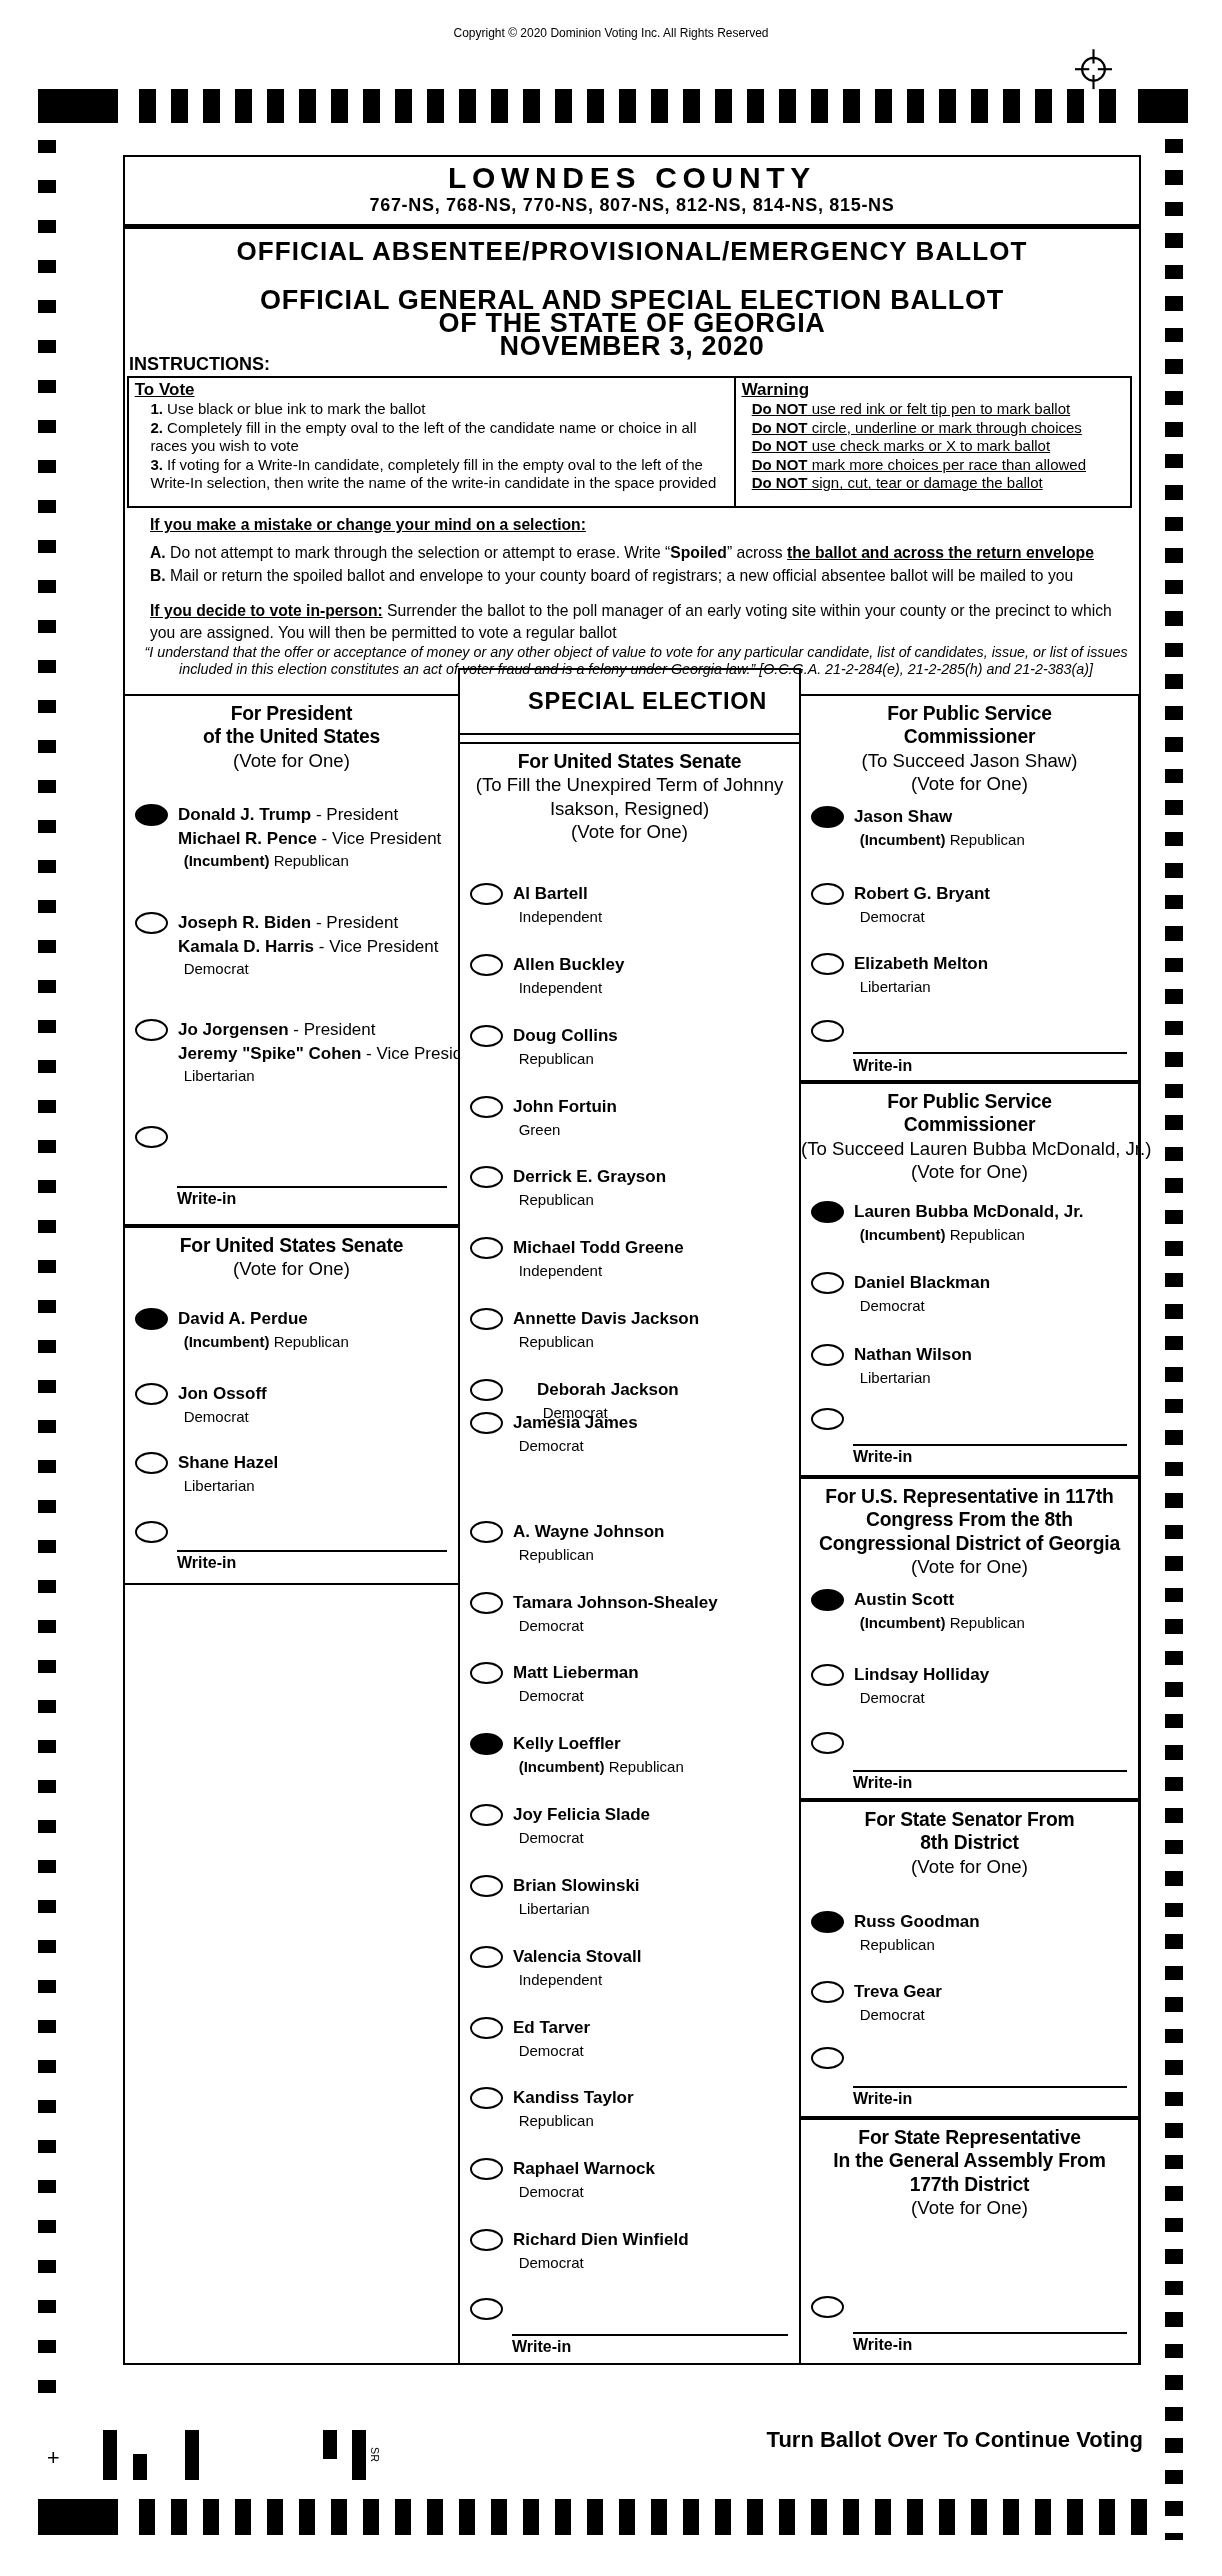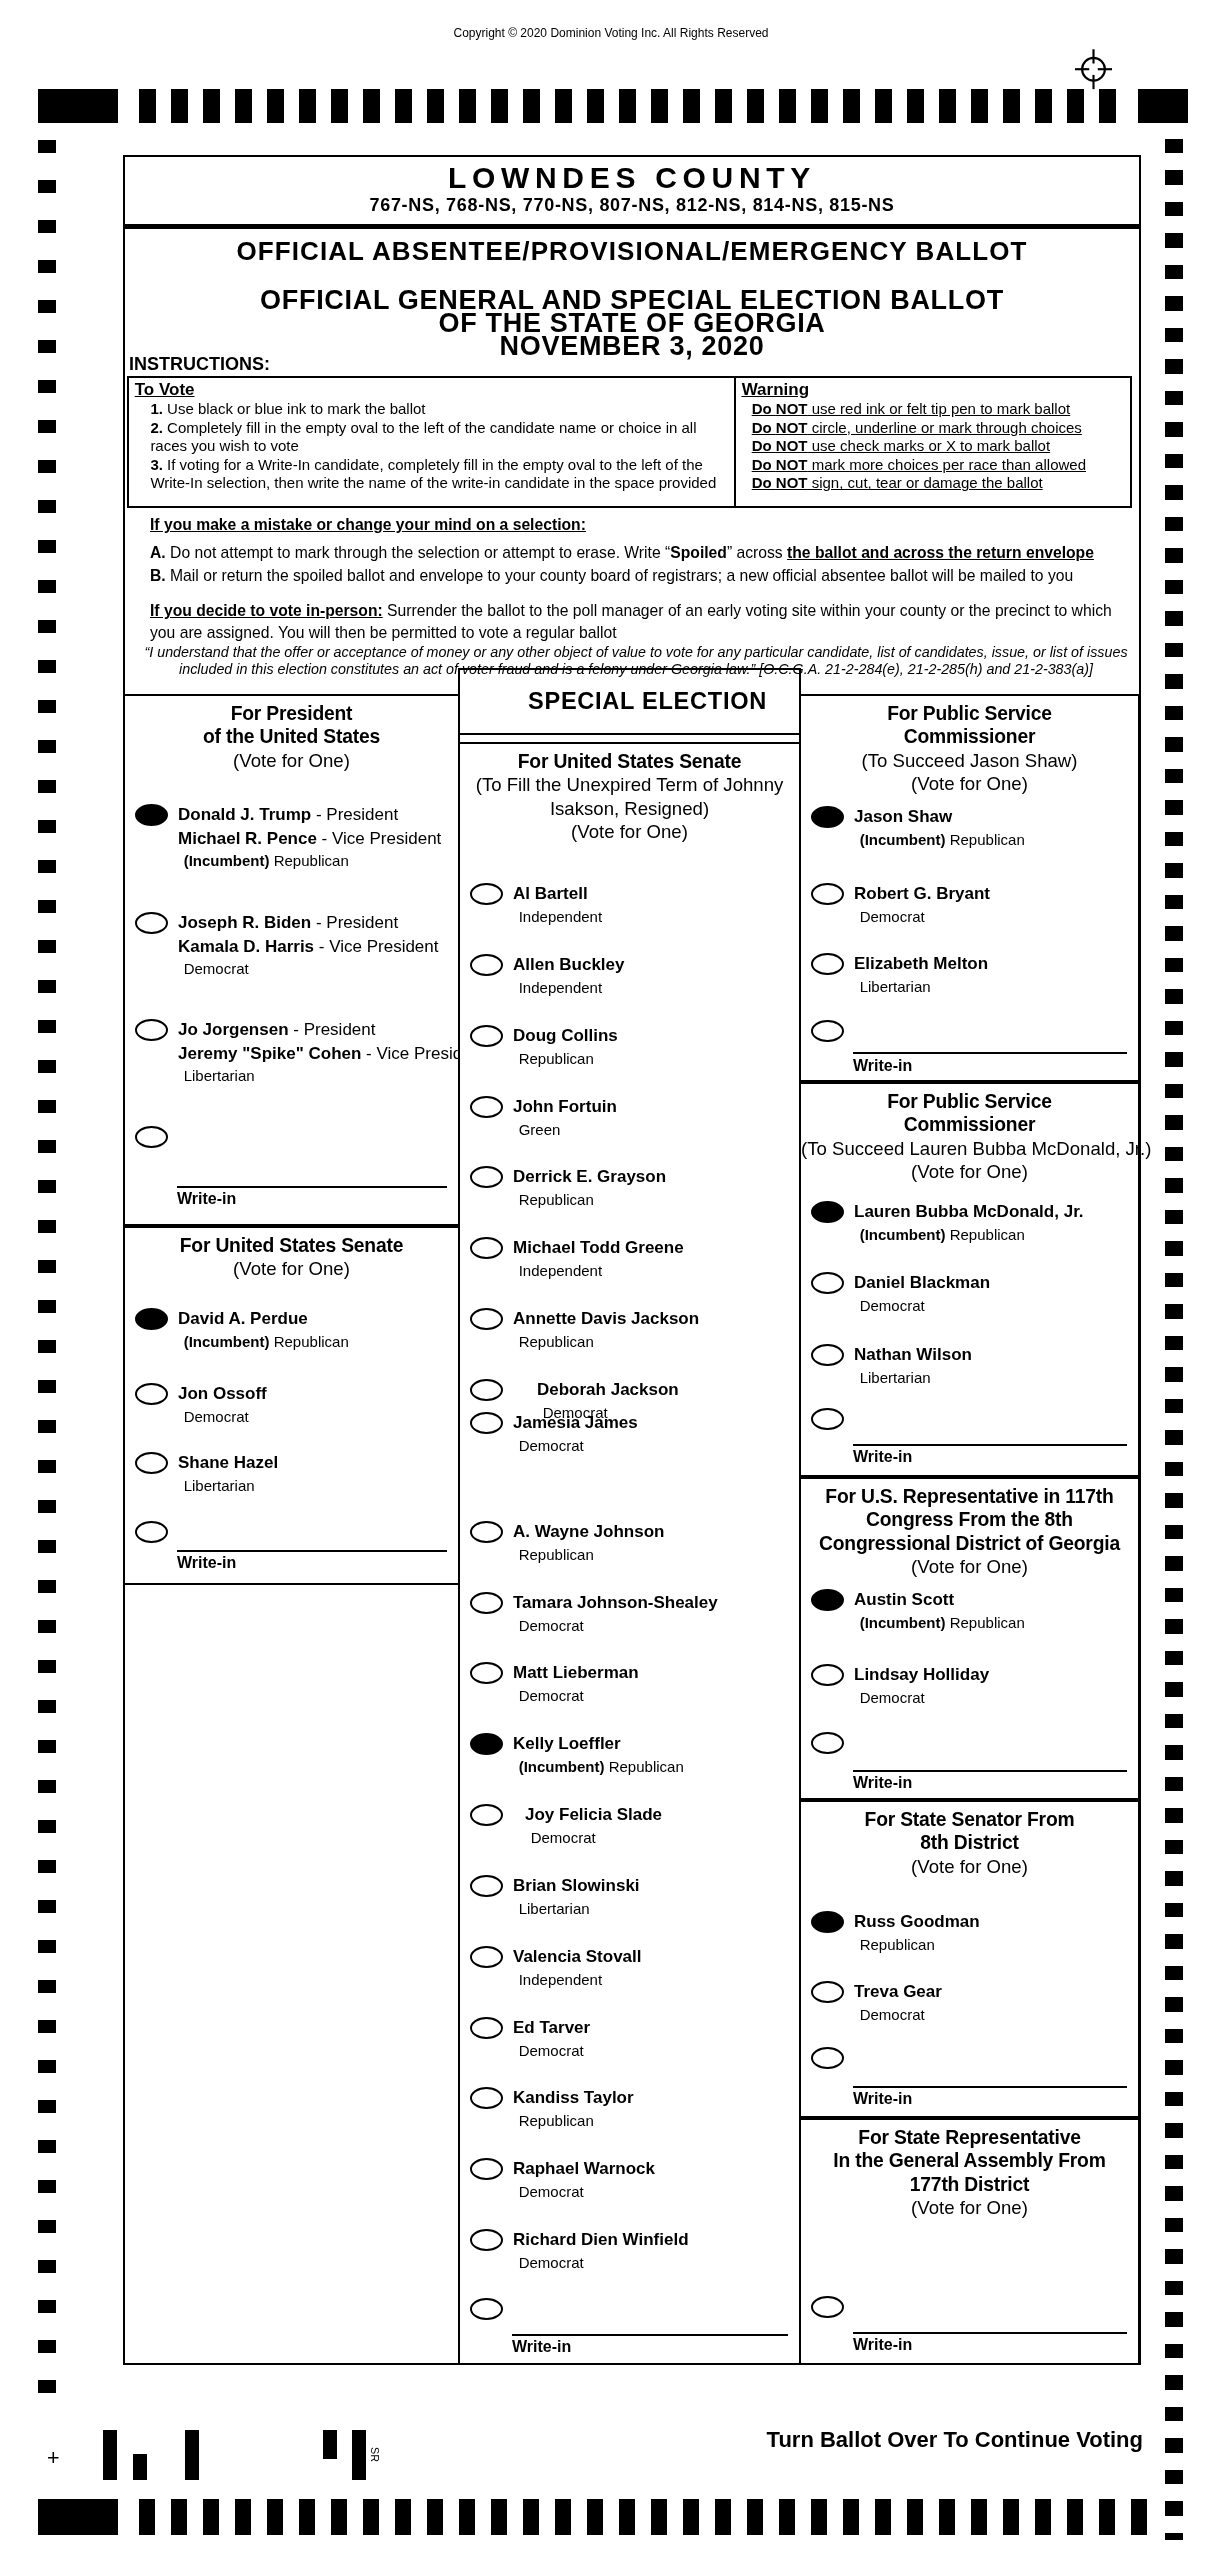--- a/index.html
+++ b/index.html
@@ -293,21 +293,21 @@
           <div class="cand-party"><span>Democrat</span></div>
         </div>
       </div>
       <div class="cand-row" style="top: 988px;">
         <div class="oval filled"></div>
         <div class="cand-text">
           <div class="cand-name"><span class="fb">Kelly Loeffler</span></div>
           <div class="cand-party"><span class="fb">(Incumbent)</span><span> Republican</span></div>
         </div>
       </div>
-      <div class="cand-row" style="top: 1059px; padding-left: 12px;">
+      <div class="cand-row" style="top: 1059px;">
         <div class="oval"></div>
         <div class="cand-text">
           <div class="cand-name"><span class="fb">Joy Felicia Slade</span></div>
           <div class="cand-party"><span>Democrat</span></div>
         </div>
       </div>
       <div class="cand-row" style="top: 1130px;">
         <div class="oval"></div>
         <div class="cand-text">
           <div class="cand-name"><span class="fb">Brian Slowinski</span></div>

